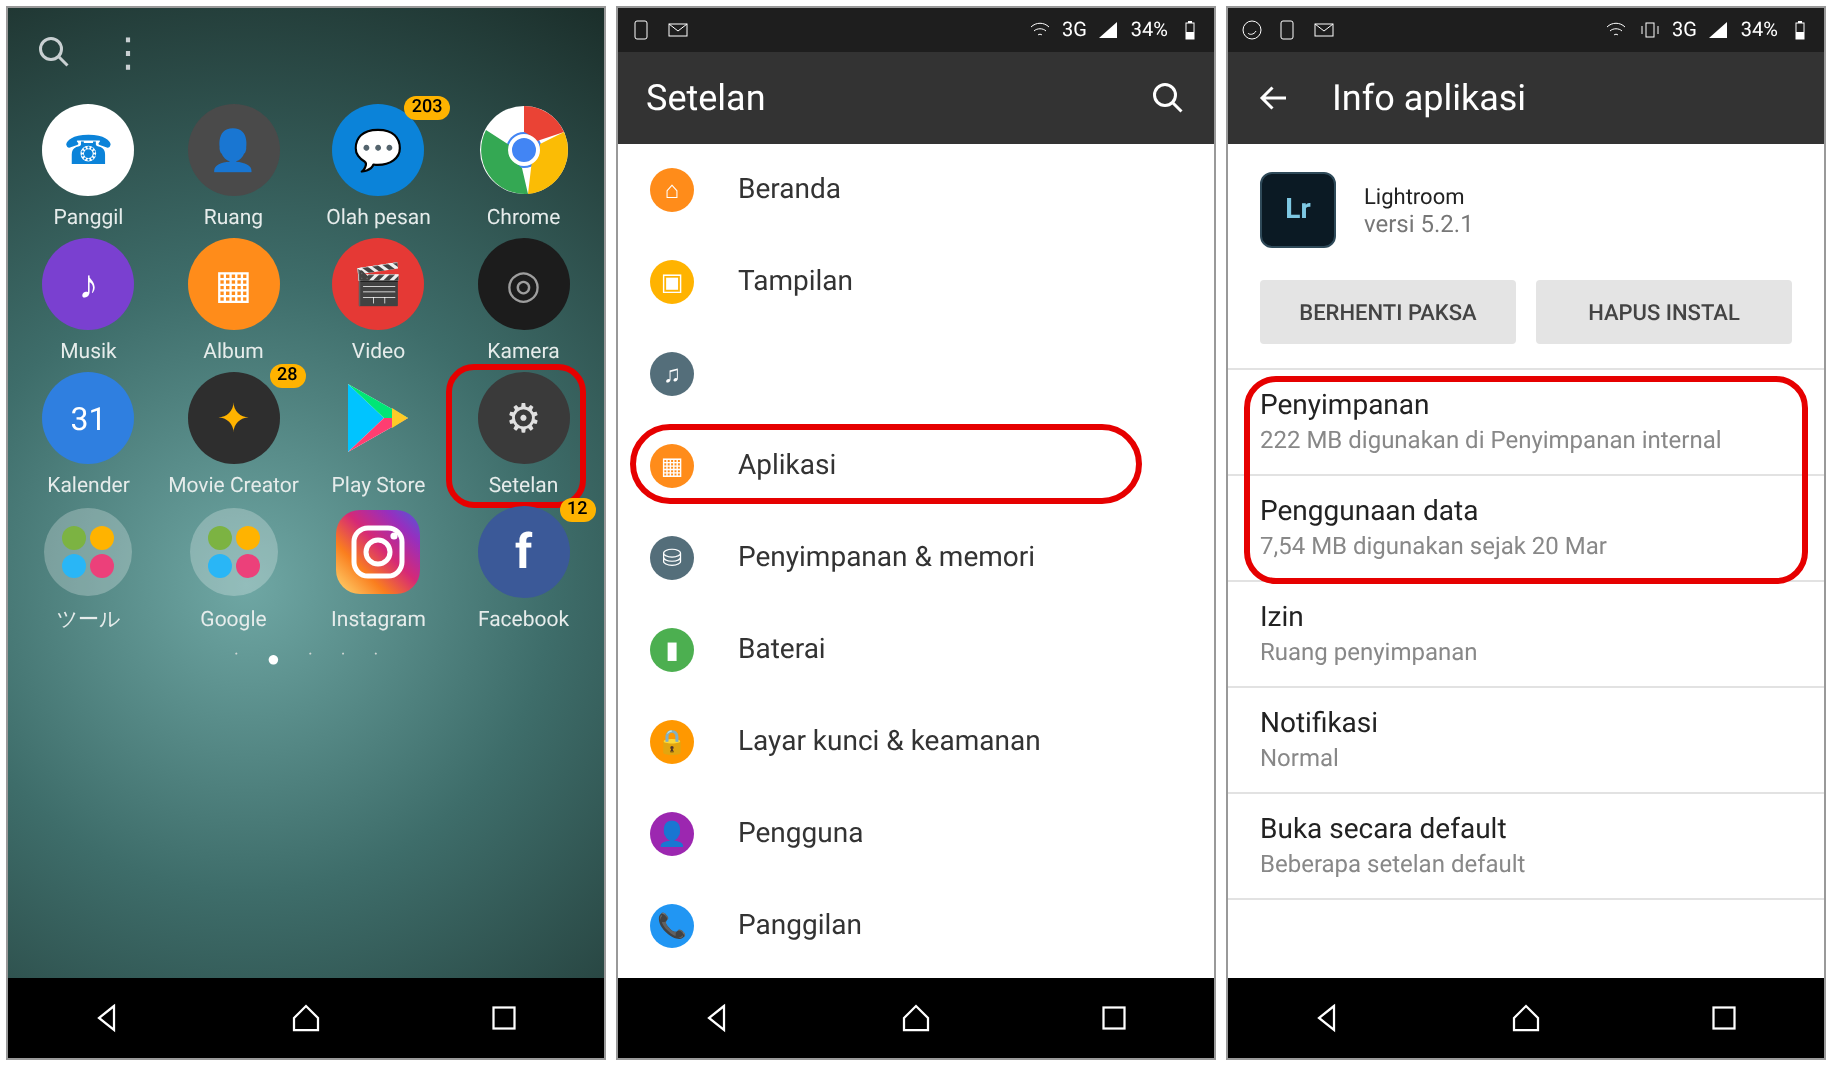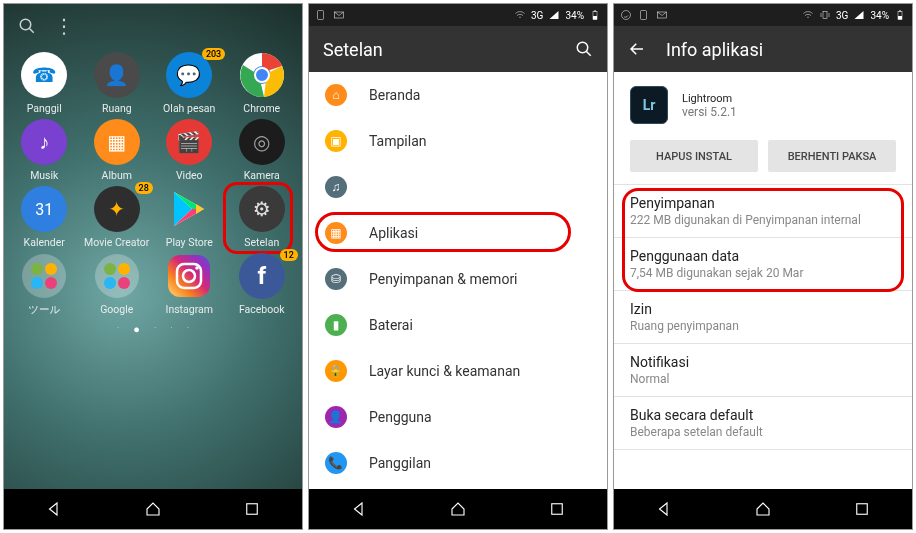--- a/index.html
+++ b/index.html
@@ -501,22 +501,22 @@
   <div class="p3-body">
     <div class="app-info-top">
       <div class="lr-icon">Lr</div>
       <div>
         <div class="app-name">Lightroom</div>
         <div class="app-ver">versi 5.2.1</div>
       </div>
     </div>
 
     <div class="btn-row">
+      <div class="flat-btn">BERHENTI PAKSA</div>
       <div class="flat-btn">HAPUS INSTAL</div>
-      <div class="flat-btn">BERHENTI PAKSA</div>
     </div>
     <div class="hr"></div>
 
     <div id="info-rows">
         <div class="info-row">
           <div class="info-title">Penyimpanan</div>
           <div class="info-sub">222 MB digunakan di Penyimpanan internal</div>
         </div>
         <div class="hr"></div>
         <div class="info-row">

